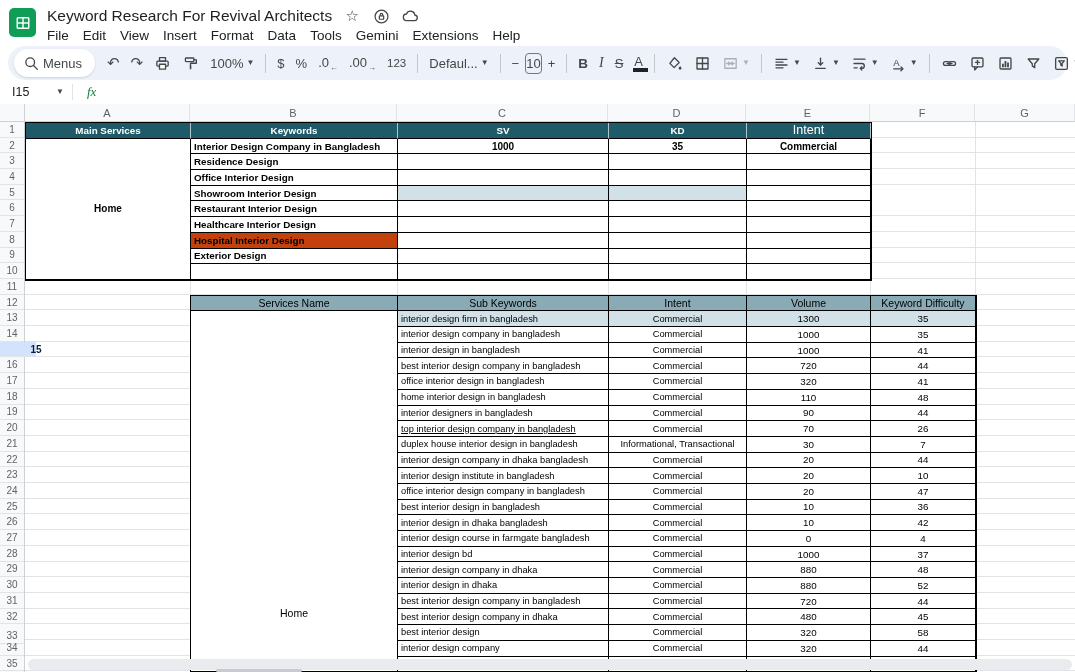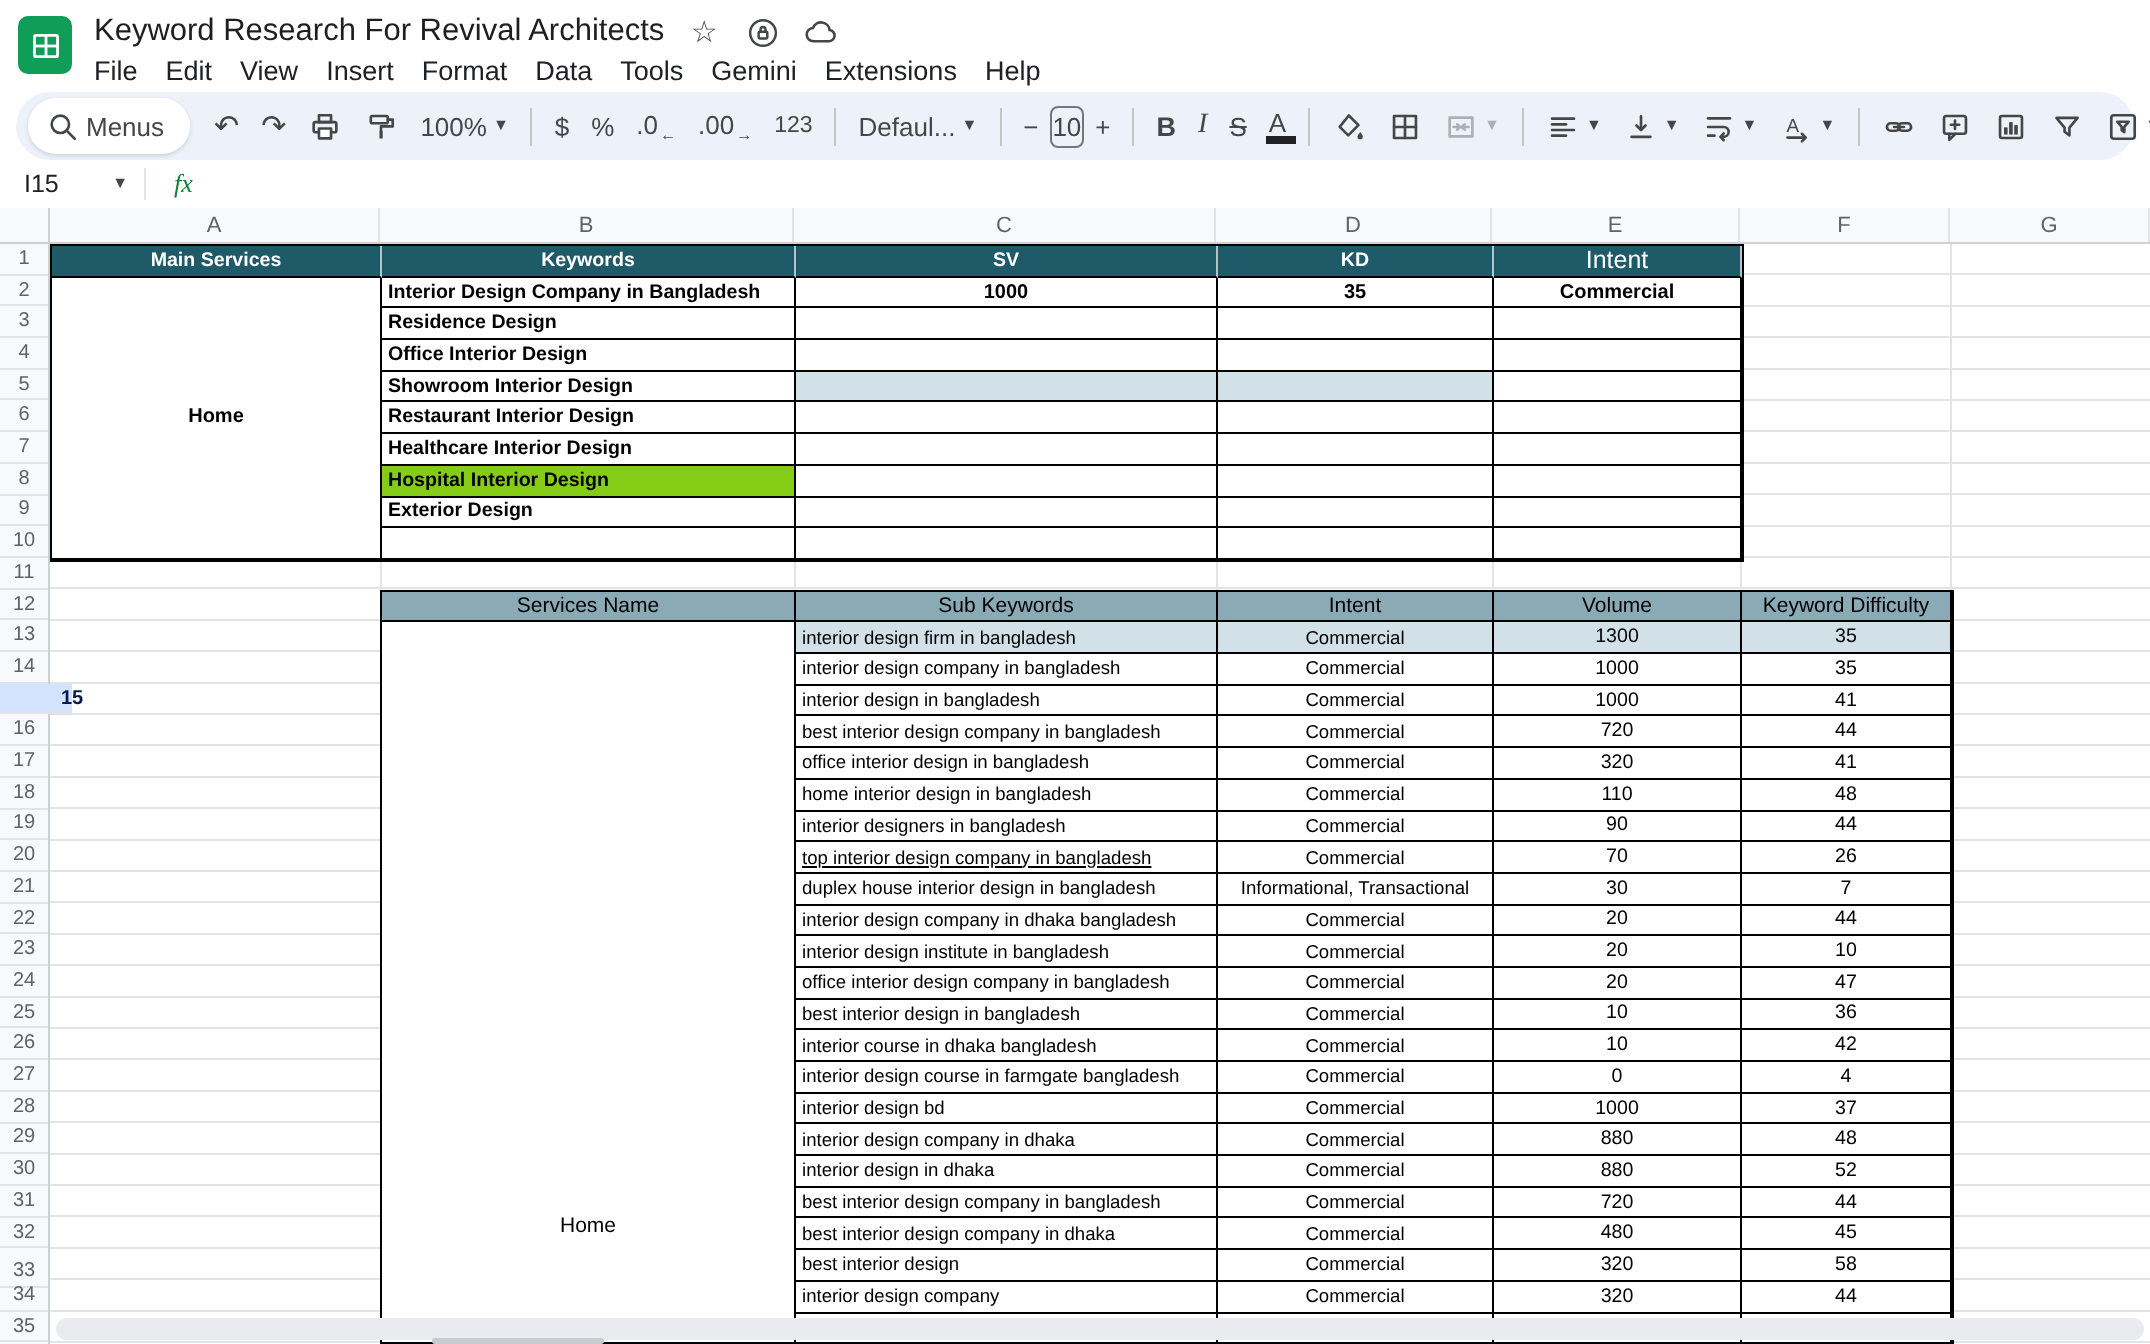--- a/index.html
+++ b/index.html
@@ -64,21 +64,21 @@
   .cell.hdr2{background:#8aabb6;color:#000;font-size:10.5px;justify-content:center;}
   .cell.kw{font-weight:700;font-size:9.8px;padding-left:3px;}
   .cell.val{font-weight:700;font-size:10px;justify-content:center;}
   .cell.subkw{font-size:9.3px;padding-left:3px;}
   .cell.c-center{font-size:9.3px;justify-content:center;}
   .cell.num{font-size:9.8px;justify-content:center;}
   .cell.merged1{justify-content:center;font-weight:700;font-size:10px;}
   .cell.merged2{position:relative;}
   .merged2-label{position:absolute;left:0;width:100%;text-align:center;font-size:10.5px;color:#000;}
   .cell.hl{background:#d2e0e7;}
-  .cell.gray{background:#84cc16;}
+  .cell.gray{background:#c2410c;}
   
   .hscroll{position:absolute;left:28px;right:3px;top:659px;height:11px;border-radius:6px;background:#e9ebee;z-index:6;}
   .tabstrip-peek{position:absolute;left:216px;top:669px;width:86px;height:3px;border-radius:2px;background:#c8ccd1;z-index:6;}
   svg{display:block;}
 </style>
 </head>
 <body>
 
 <div class="titlebar">
   <div class="app-icon">
@@ -484,21 +484,21 @@
     <div class="cell num" style="grid-area: 12 / 4;">20</div>
     <div class="cell num" style="grid-area: 12 / 5;">10</div>
     <div class="cell subkw" style="grid-area: 13 / 2;">office interior design company in bangladesh</div>
     <div class="cell c-center" style="grid-area: 13 / 3;">Commercial</div>
     <div class="cell num" style="grid-area: 13 / 4;">20</div>
     <div class="cell num" style="grid-area: 13 / 5;">47</div>
     <div class="cell subkw" style="grid-area: 14 / 2;">best interior design in bangladesh</div>
     <div class="cell c-center" style="grid-area: 14 / 3;">Commercial</div>
     <div class="cell num" style="grid-area: 14 / 4;">10</div>
     <div class="cell num" style="grid-area: 14 / 5;">36</div>
-    <div class="cell subkw" style="grid-area: 15 / 2;">interior course in dhaka bangladesh</div>
+    <div class="cell subkw" style="grid-area: 15 / 2;">interior design in dhaka bangladesh</div>
     <div class="cell c-center" style="grid-area: 15 / 3;">Commercial</div>
     <div class="cell num" style="grid-area: 15 / 4;">10</div>
     <div class="cell num" style="grid-area: 15 / 5;">42</div>
     <div class="cell subkw" style="grid-area: 16 / 2;">interior design course in farmgate bangladesh</div>
     <div class="cell c-center" style="grid-area: 16 / 3;">Commercial</div>
     <div class="cell num" style="grid-area: 16 / 4;">0</div>
     <div class="cell num" style="grid-area: 16 / 5;">4</div>
     <div class="cell subkw" style="grid-area: 17 / 2;">interior design bd</div>
     <div class="cell c-center" style="grid-area: 17 / 3;">Commercial</div>
     <div class="cell num" style="grid-area: 17 / 4;">1000</div>

